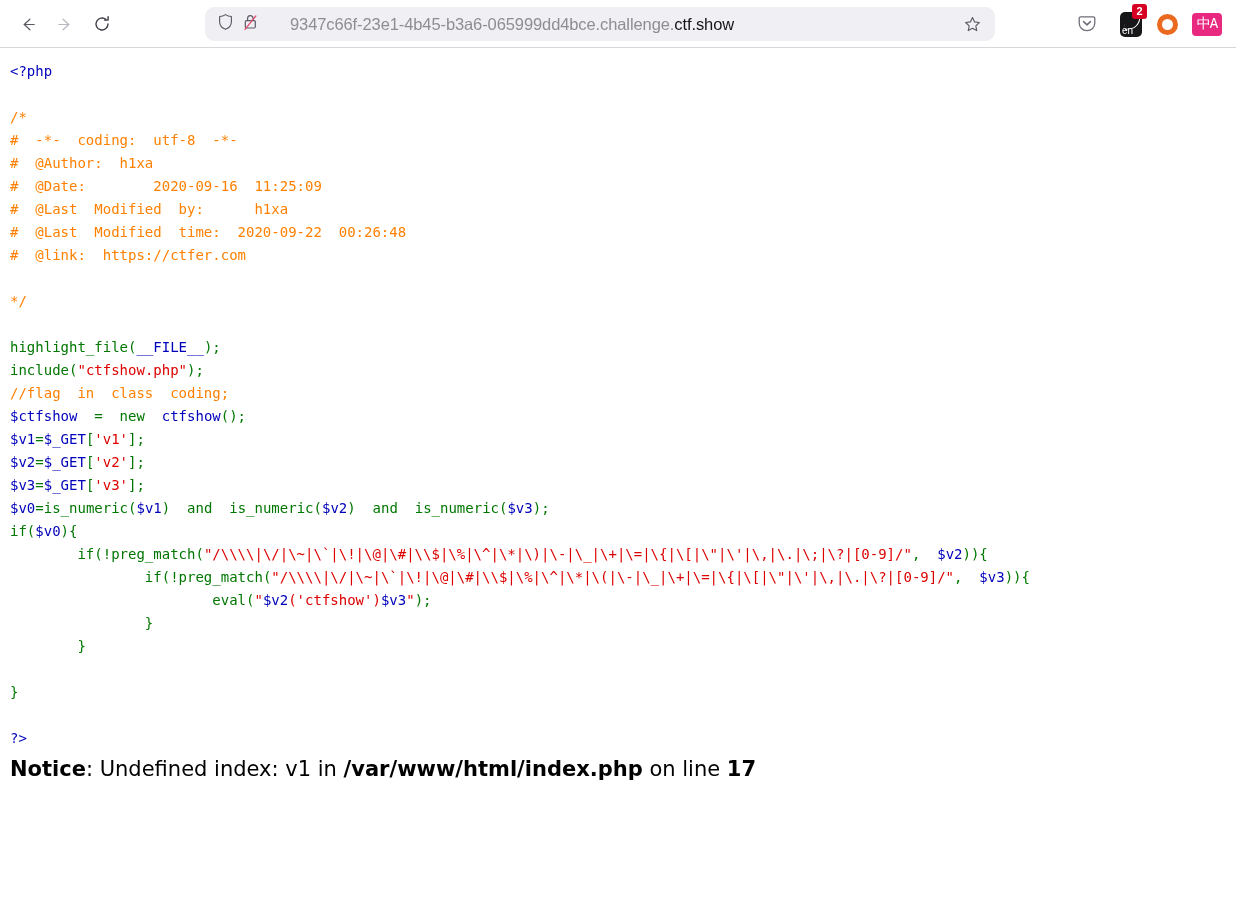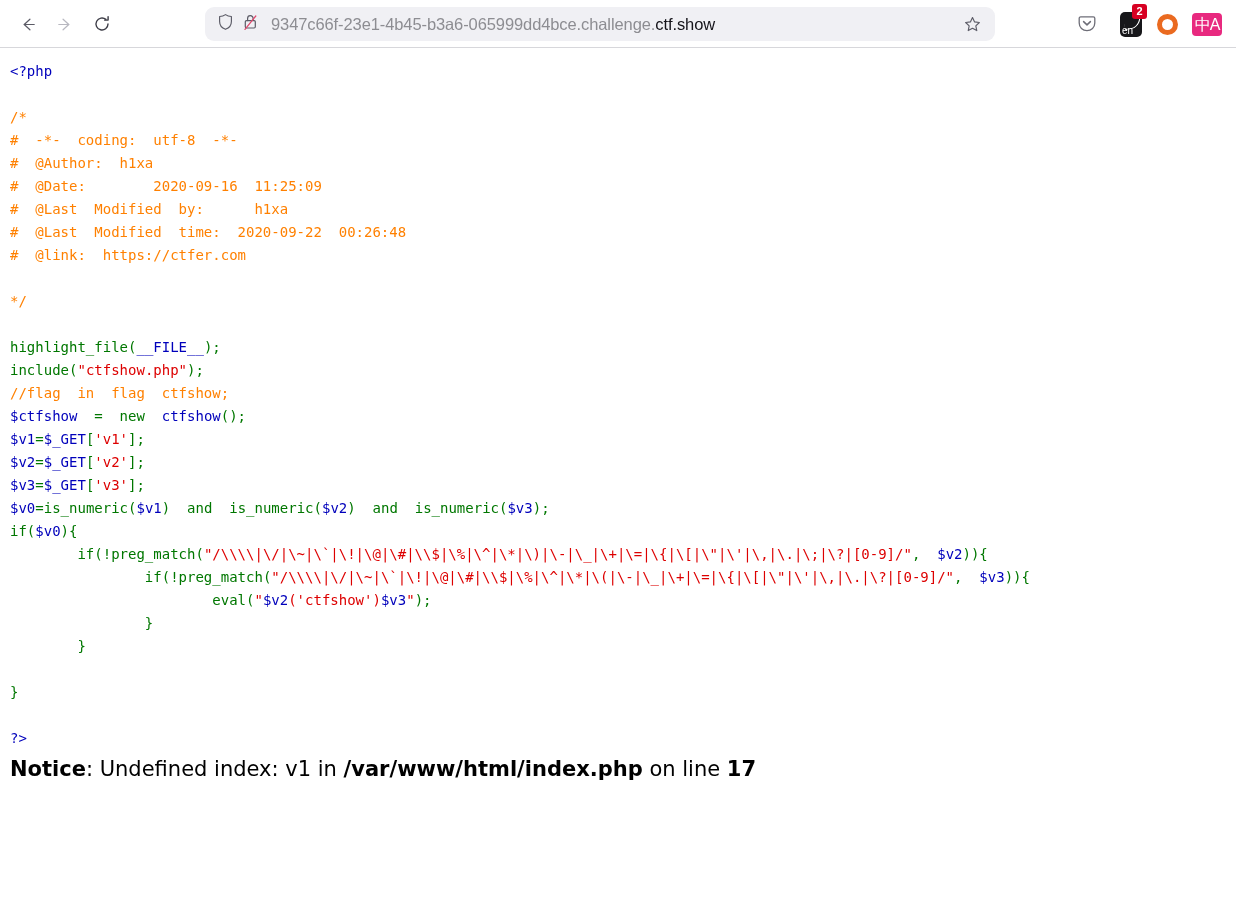--- a/index.html
+++ b/index.html
@@ -50,20 +50,21 @@
   }
   .urlbar {
     width: 790px;
     height: 34px;
     background: #f0f0f4;
     border-radius: 9px;
     display: flex;
     align-items: center;
     padding: 0 8px 0 12px;
     box-sizing: border-box;
+    gap: 19px;
   }
   .urlbar .identity-icons {
     display: flex;
     align-items: center;
     gap: 8px;
     flex: 0 0 auto;
     margin-right: 12px;
   }
   .url-text {
     flex: 1 1 auto;
@@ -141,24 +142,24 @@
     width: 21px; height: 21px;
     border-radius: 50%;
     border: 5px solid #ea6a20;
     box-sizing: border-box;
   }
   .ext-trans {
     width: 45px; height: 23px;
     background: #e8297f;
     border-radius: 4px;
     color: #ffffff;
-    font-size: 16px;
+    font-size: 14px;
     line-height: 23px;
     text-align: center;
-    font-family: Liberation Sans, sans-serif;
+    font-family: Liberation Mono, monospace;
     letter-spacing: -1px;
   }
 
   
   .page {
     padding: 0;
     background: #ffffff;
   }
   .code-block {
     font-family: "DejaVu Sans Mono", monospace;
@@ -275,21 +276,21 @@
 #  @Author:  h1xa
 #  @Date:        2020-09-16  11:25:09
 #  @Last  Modified  by:      h1xa
 #  @Last  Modified  time:  2020-09-22  00:26:48
 #  @link:  https://ctfer.com
 
 */</span>
 
 <span class="c-keyword">highlight_file</span><span class="c-keyword">(</span><span class="c-default">__FILE__</span><span class="c-keyword">);</span>
 <span class="c-keyword">include</span><span class="c-keyword">(</span><span class="c-string">"ctfshow.php"</span><span class="c-keyword">);</span>
-<span class="c-comment">//flag  in  flag  ctfshow;</span>
+<span class="c-comment">//flag  in  class  coding;</span>
 <span class="c-default">$ctfshow</span><span class="c-keyword">  =  </span><span class="c-keyword">new</span><span class="c-keyword">  </span><span class="c-default">ctfshow</span><span class="c-keyword">();</span>
 <span class="c-default">$v1</span><span class="c-keyword">=</span><span class="c-default">$_GET</span><span class="c-keyword">[</span><span class="c-string">'v1'</span><span class="c-keyword">];</span>
 <span class="c-default">$v2</span><span class="c-keyword">=</span><span class="c-default">$_GET</span><span class="c-keyword">[</span><span class="c-string">'v2'</span><span class="c-keyword">];</span>
 <span class="c-default">$v3</span><span class="c-keyword">=</span><span class="c-default">$_GET</span><span class="c-keyword">[</span><span class="c-string">'v3'</span><span class="c-keyword">];</span>
 <span class="c-default">$v0</span><span class="c-keyword">=</span><span class="c-keyword">is_numeric</span><span class="c-keyword">(</span><span class="c-default">$v1</span><span class="c-keyword">)  </span><span class="c-keyword">and</span><span class="c-keyword">  </span><span class="c-keyword">is_numeric</span><span class="c-keyword">(</span><span class="c-default">$v2</span><span class="c-keyword">)  </span><span class="c-keyword">and</span><span class="c-keyword">  </span><span class="c-keyword">is_numeric</span><span class="c-keyword">(</span><span class="c-default">$v3</span><span class="c-keyword">);</span>
 <span class="c-keyword">if</span><span class="c-keyword">(</span><span class="c-default">$v0</span><span class="c-keyword">){</span>
         <span class="c-keyword">if</span><span class="c-keyword">(!</span><span class="c-keyword">preg_match</span><span class="c-keyword">(</span><span class="c-string">"/\\\\|\/|\~|\`|\!|\@|\#|\\$|\%|\^|\*|\)|\-|\_|\+|\=|\{|\[|\"|\'|\,|\.|\;|\?|[0-9]/"</span><span class="c-keyword">,  </span><span class="c-default">$v2</span><span class="c-keyword">)){</span>
                 <span class="c-keyword">if</span><span class="c-keyword">(!</span><span class="c-keyword">preg_match</span><span class="c-keyword">(</span><span class="c-string">"/\\\\|\/|\~|\`|\!|\@|\#|\\$|\%|\^|\*|\(|\-|\_|\+|\=|\{|\[|\"|\'|\,|\.|\?|[0-9]/"</span><span class="c-keyword">,  </span><span class="c-default">$v3</span><span class="c-keyword">)){</span>
                         <span class="c-keyword">eval</span><span class="c-keyword">(</span><span class="c-string">"</span><span class="c-default">$v2</span><span class="c-string">('ctfshow')</span><span class="c-default">$v3</span><span class="c-string">"</span><span class="c-keyword">);</span>
                 <span class="c-keyword">}</span>

